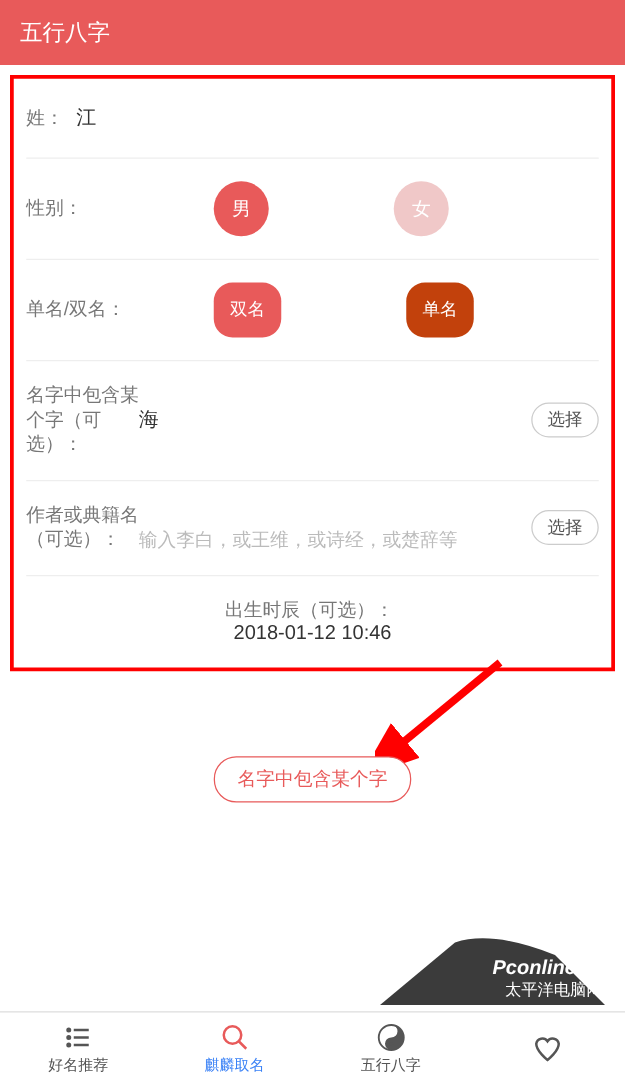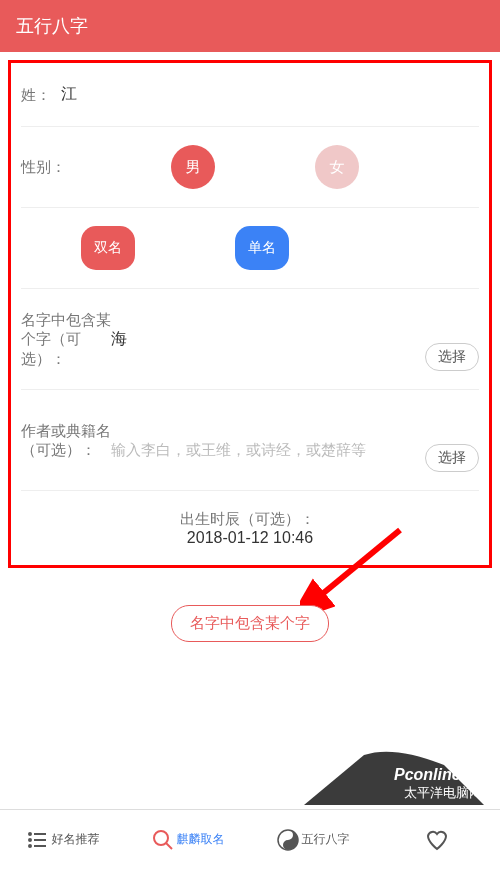--- a/index.html
+++ b/index.html
@@ -10,26 +10,26 @@
 .row:last-child { border-bottom: none; flex-direction: column; }
 .label { color: #777; font-size: 15px; width: 90px; flex-shrink: 0; line-height: 1.3; }
 .value { color: #333; font-size: 16px; flex: 1; }
 .placeholder { color: #bbb; font-size: 15px; flex: 1; margin-top: 20px; }
 .opts { flex: 1; display: flex; gap: 100px; padding-left: 60px; }
 .chip { width: 44px; height: 44px; border-radius: 50%; display: flex; align-items: center; justify-content: center; font-size: 15px; }
 .chip.sel { background: #e85a5a; color: #fff; }
 .chip.unsel { background: #f0c8c8; color: #fff; }
 .pill { width: 54px; height: 44px; border-radius: 15px; display: flex; align-items: center; justify-content: center; font-size: 14px; }
 .pill.sel { background: #e85a5a; color: #fff; }
-.pill.unsel { background: #3b82f6; color: #fff; }
-.select-btn { border: 1px solid #ccc; border-radius: 14px; padding: 4px 12px; font-size: 14px; color: #555; background: #fff; margin-top: 36px; }
+.pill.unsel { background: #c2410c; color: #fff; }
+.select-btn { border: 1px solid #ccc; border-radius: 14px; padding: 4px 12px; font-size: 14px; color: #555; background: #fff; }
 .main-btn { position: absolute; left: 50%; transform: translateX(-50%); top: 605px; border: 1px solid #e85a5a; color: #e85a5a; background: #fff; border-radius: 18px; padding: 8px 18px; font-size: 15px; }
 .arrow { position: absolute; top: 520px; left: 300px; }
 .tabbar { position: absolute; bottom: 0; left: 0; right: 0; height: 60px; border-top: 1px solid #ddd; display: flex; background: #fff; }
-.tab { flex: 1; display: flex; flex-direction: row; align-items: center; justify-content: center; gap: 2px; font-size: 12px; color: #555; }
+.tab { flex: 1; display: flex; flex-direction: column; align-items: center; justify-content: center; gap: 2px; font-size: 12px; color: #555; }
 .tab.active { color: #3b82f6; }
 .tab svg { width: 24px; height: 24px; }
 .watermark { position: absolute; right: 16px; bottom: 60px; opacity: 0.85; }
 </style>
 </head>
 <body>
 
 <div class="header">
   <span>五行八字</span>
 </div>
@@ -43,20 +43,21 @@
 
   <div class="row">
     <span class="label">性别：</span>
     <div class="opts">
       <div class="chip sel">男</div>
       <div class="chip unsel">女</div>
     </div>
   </div>
 
   <div class="row">
+    <span class="label">单名/双名：</span>
     <div class="opts">
       <div class="pill sel">双名</div>
       <div class="pill unsel">单名</div>
     </div>
   </div>
 
   <div class="row">
     <span class="label">名字中包含某个字（可选）：</span>
     <span class="value">海</span>
     <button class="select-btn">选择</button>

